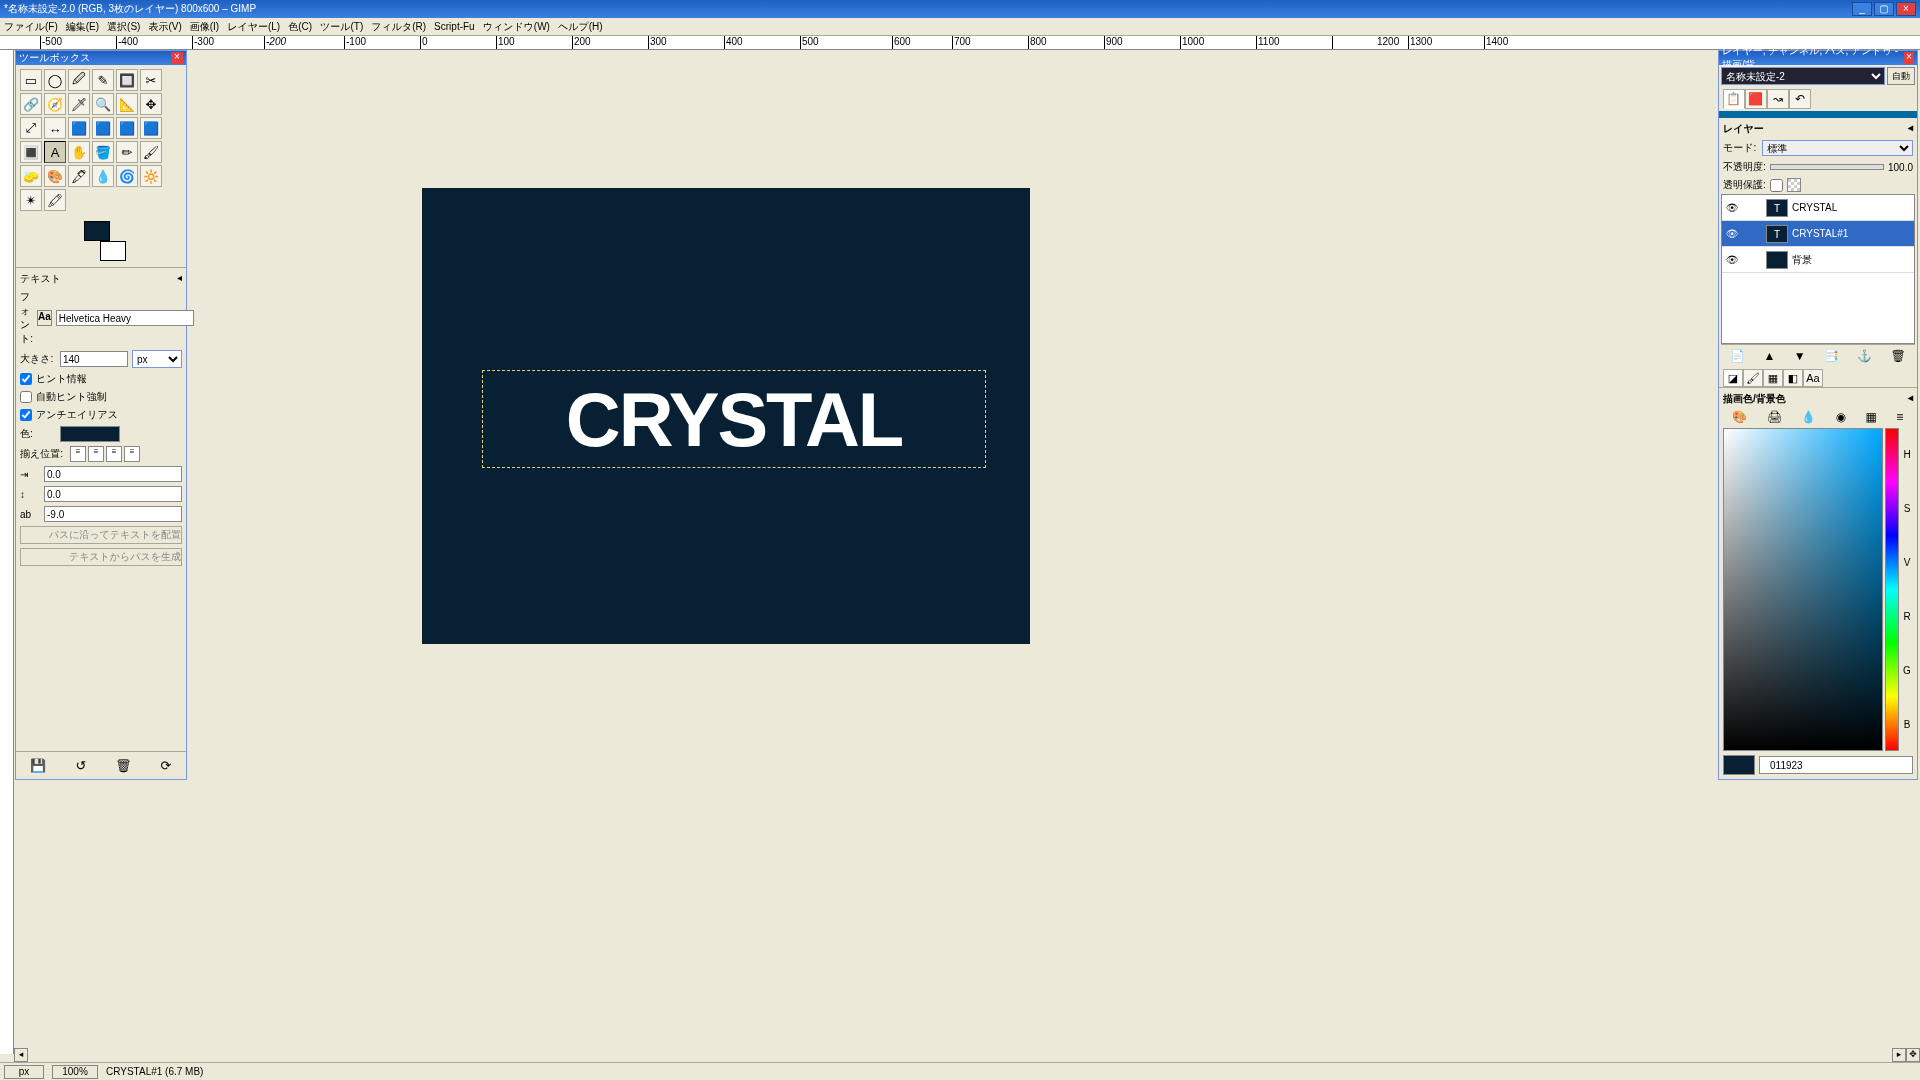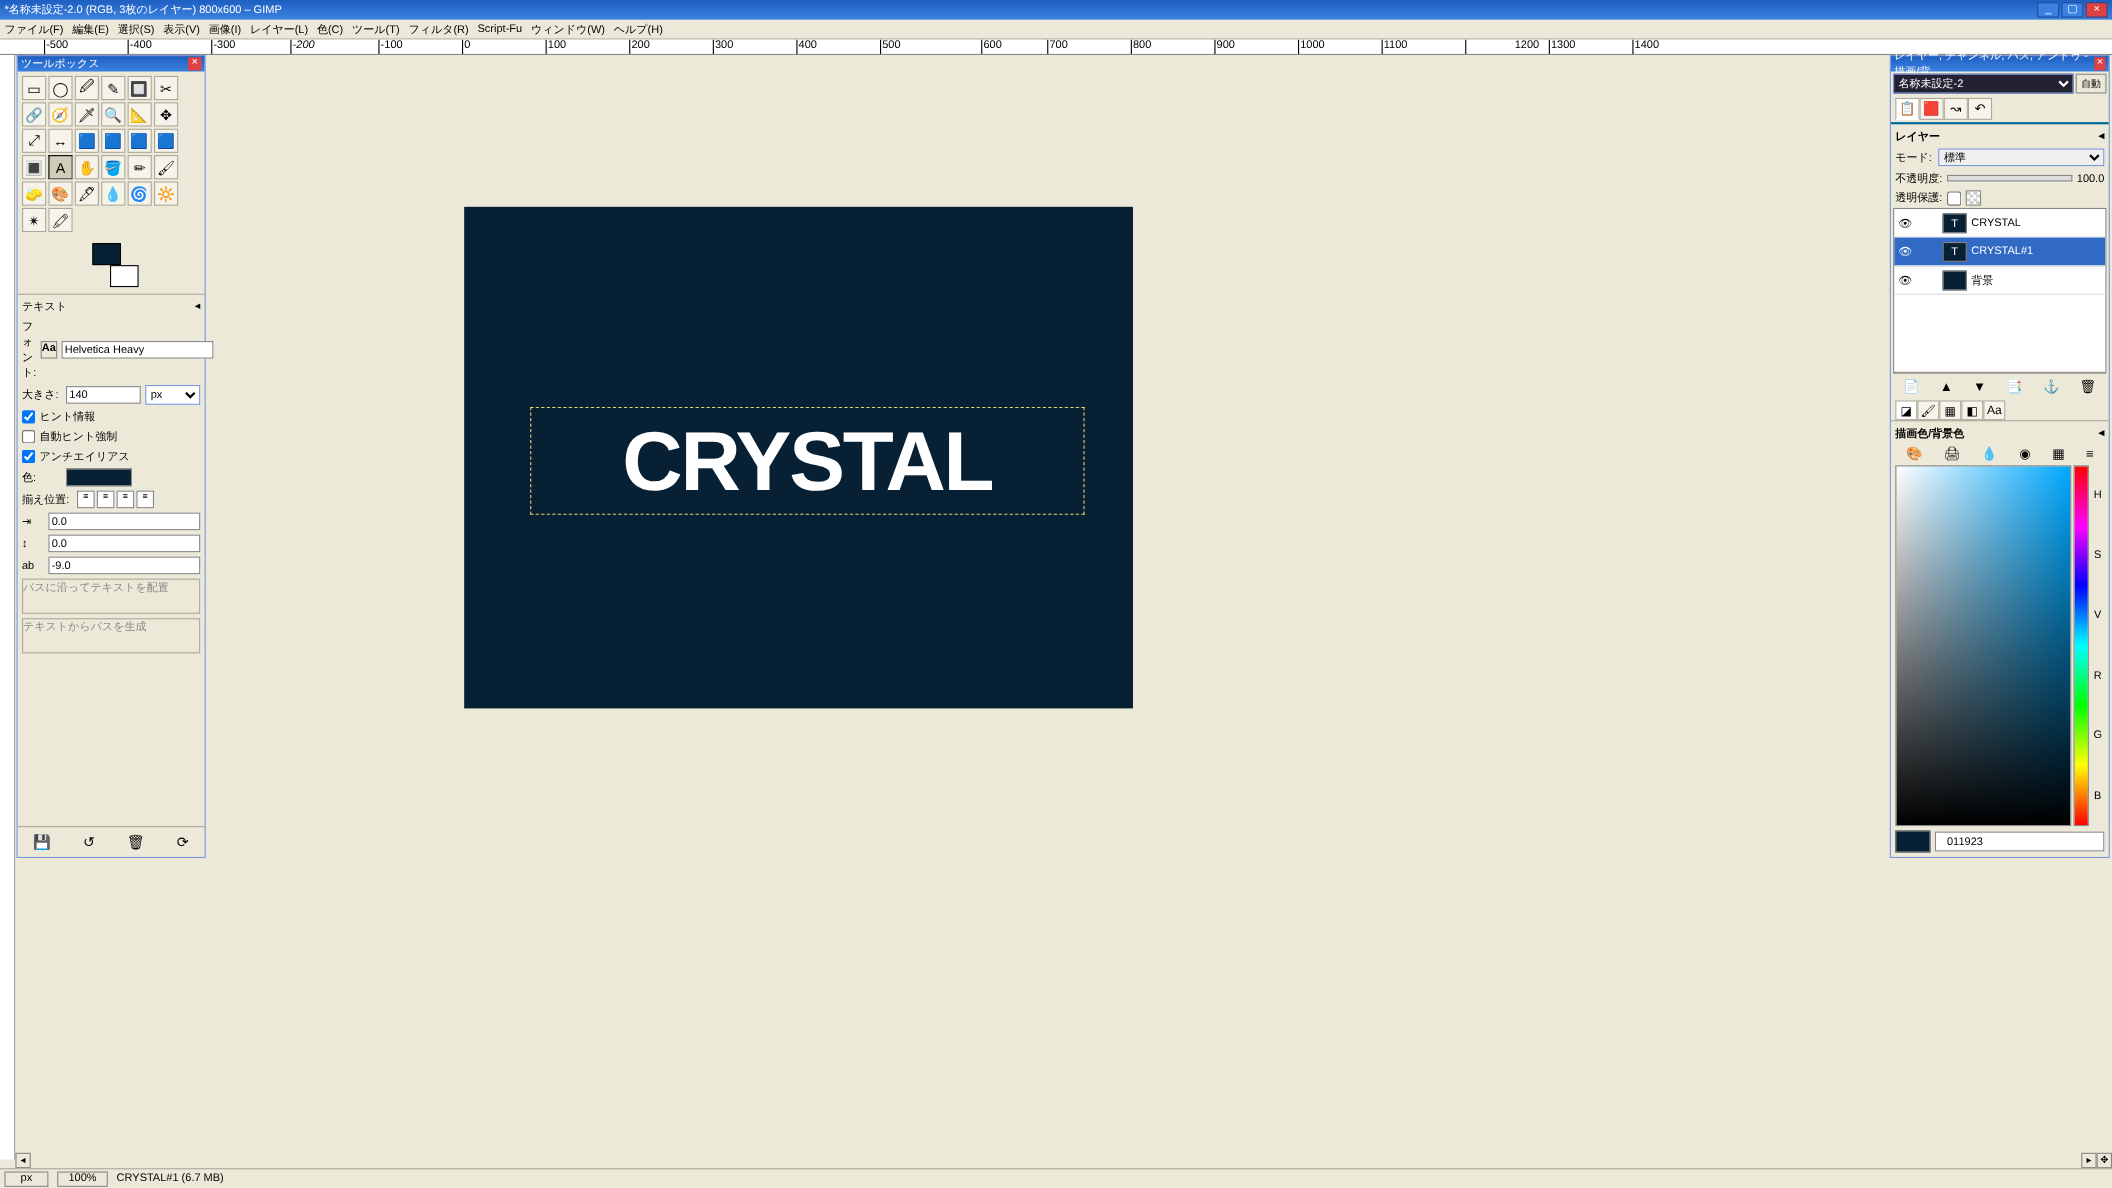--- a/index.html
+++ b/index.html
@@ -44,35 +44,35 @@
 .opt-row { display: flex; align-items: center; gap: 4px; font-size: 10px; }
 .opt-row label { width: 36px; }
 .opt-row input[type=text] { flex: 1; height: 16px; border: 1px solid #888; padding: 0 2px; font-size: 10px; }
 .spin { width: 50px; height: 16px; border: 1px solid #888; font-size: 10px; padding: 0 2px; }
 .unit-sel { width: 50px; height: 18px; border: 1px solid #7a96df; background: #fff; font-size: 10px; }
 .chk { display: flex; align-items: center; gap: 4px; font-size: 10px; }
 .chk input { width: 12px; height: 12px; }
 .color-sw { width: 60px; height: 16px; background: #072033; border: 1px solid #888; }
 .justify { display: flex; gap: 2px; }
 .justify .jb { width: 16px; height: 16px; border: 1px solid #888; background: #fff; cursor: pointer; font-size: 8px; text-align: center; }
-.path-btn { height: 32px; border: 1px solid #aca899; background: #ece9d8; text-align: left; font-size: 10px; line-height: 16px; color: #888; }
+.path-btn { height: 18px; border: 1px solid #aca899; background: #ece9d8; text-align: right; font-size: 10px; line-height: 16px; color: #888; }
 .bottom-icons { display: flex; justify-content: space-around; padding: 6px 0; position: absolute; bottom: 0; width: 100%; border-top: 1px solid #aca899; }
 .bottom-icons .bi { font-size: 13px; cursor: pointer; }
 
 
 .rightdock { position: absolute; right: 2px; top: 50px; width: 200px; height: 730px; background: #ece9d8; border: 1px solid #7a96df; display: flex; flex-direction: column; }
 .img-sel { display: flex; padding: 2px; gap: 2px; }
 .img-sel select { flex: 1; height: 18px; background: #223; color: #fff; border: 1px solid #7a96df; font-size: 10px; }
 .img-sel .auto { width: 28px; height: 18px; border: 1px solid #888; font-size: 9px; text-align: center; line-height: 16px; }
 
 .dock-tabs { display: flex; padding: 2px 4px; gap: 0; }
 .dock-tab { width: 22px; height: 20px; border: 1px solid #aca899; background: #f5f3ea; display: flex; align-items: center; justify-content: center; font-size: 12px; cursor: pointer; }
 .dock-tab.active { background: #fff; border-bottom-color: #fff; }
 
-.lyr-panel { border-top: 2px solid #0369a1; padding: 2px; flex: 0 0 auto; }
+.lyr-panel { border-top: 7px solid #0369a1; padding: 2px; flex: 0 0 auto; }
 .lyr-head { display: flex; justify-content: space-between; font-weight: bold; font-size: 10px; padding: 2px; }
 .lyr-mode { display: flex; align-items: center; gap: 6px; padding: 2px; font-size: 10px; }
 .lyr-mode select { flex: 1; height: 16px; border: 1px solid #7a96df; font-size: 10px; }
 .lyr-opacity { display: flex; align-items: center; gap: 4px; padding: 2px; font-size: 10px; }
 .lyr-opacity .slider { flex: 1; height: 6px; background: #ddd; border: 1px solid #888; }
 .lyr-lock { display: flex; align-items: center; gap: 4px; padding: 2px; font-size: 10px; }
 
 .lyr-list { background: #fff; border: 1px solid #888; height: 150px; overflow: auto; }
 .lyr-row { display: flex; align-items: center; height: 26px; border-bottom: 1px solid #ddd; font-size: 10px; cursor: pointer; }
 .lyr-row.sel { background: #316ac5; color: #fff; }

